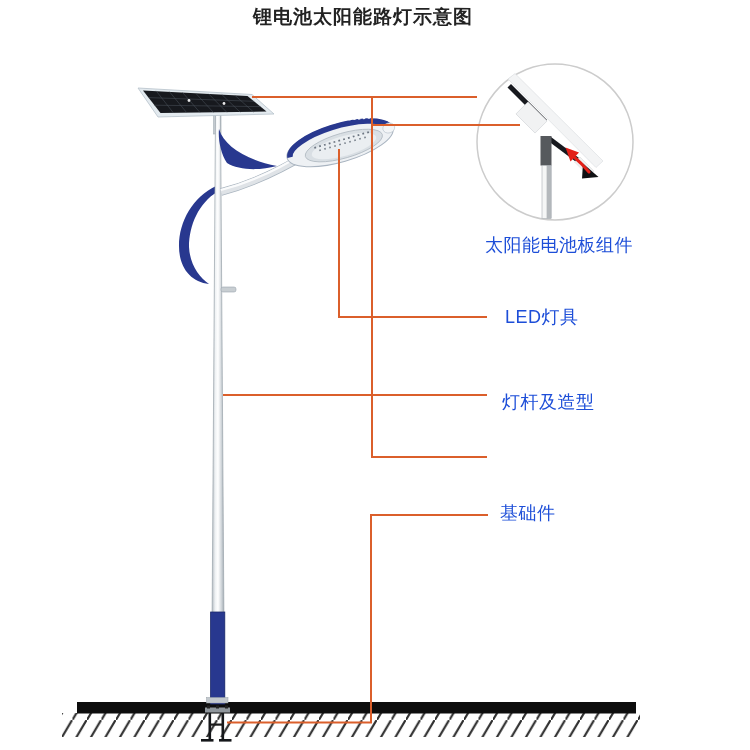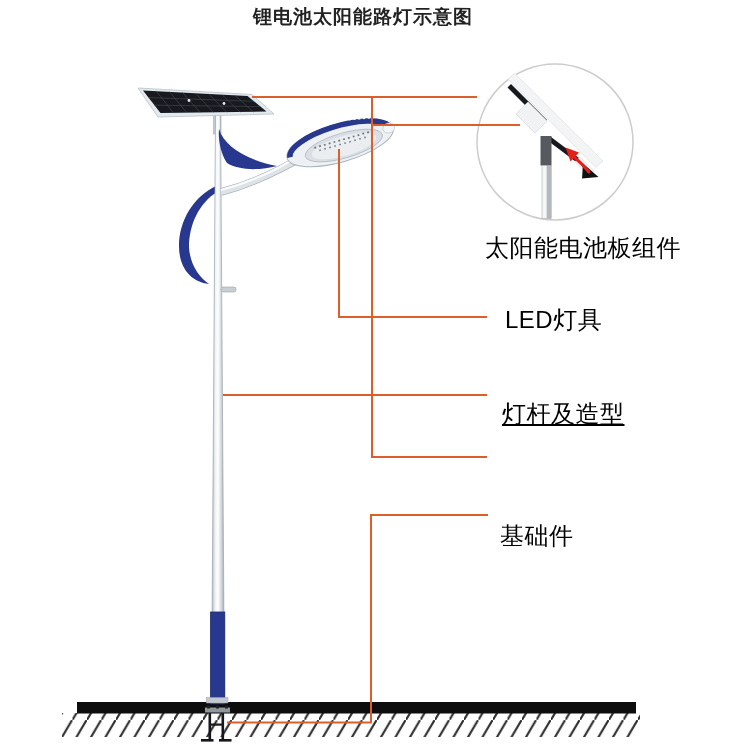--- a/index.html
+++ b/index.html
@@ -6,28 +6,28 @@
   .canvas{
     position:relative;width:744px;height:750px;background:#ffffff;
     font-family:"Liberation Sans","DejaVu Sans",sans-serif;overflow:hidden;
   }
   .gfx{position:absolute;left:0;top:0;width:750px;height:750px;}
   .diagram-title{
     position:absolute;left:253px;top:4px;width:220px;text-align:center;
     font-size:19px;font-weight:700;color:#222;letter-spacing:1px;white-space:nowrap;
   }
   .callout-label{
-    position:absolute;font-size:24px;color:#000000;line-height:1;white-space:nowrap;
+    position:absolute;font-size:18px;color:#1d4ed8;line-height:1;white-space:nowrap;
     letter-spacing:0.5px;
   }
   .lbl-caption{left:485px;top:236px;}
   .lbl-led{left:505px;top:308px;}
-  .lbl-pole{left:502px;top:402px;text-decoration:underline;}
+  .lbl-pole{left:502px;top:393px;}
   .lbl-battery{left:498px;top:448px;}
-  .lbl-foundation{left:500px;top:524px;}
+  .lbl-foundation{left:500px;top:504px;}
 </style>
 </head>
 <body>
 
 <div class="canvas">
 
   <svg class="gfx" viewBox="0 0 750 750">
     <defs>
       <linearGradient id="poleGrad" x1="0" y1="0" x2="1" y2="0">
         <stop offset="0" stop-color="#a9b1b8"></stop>

